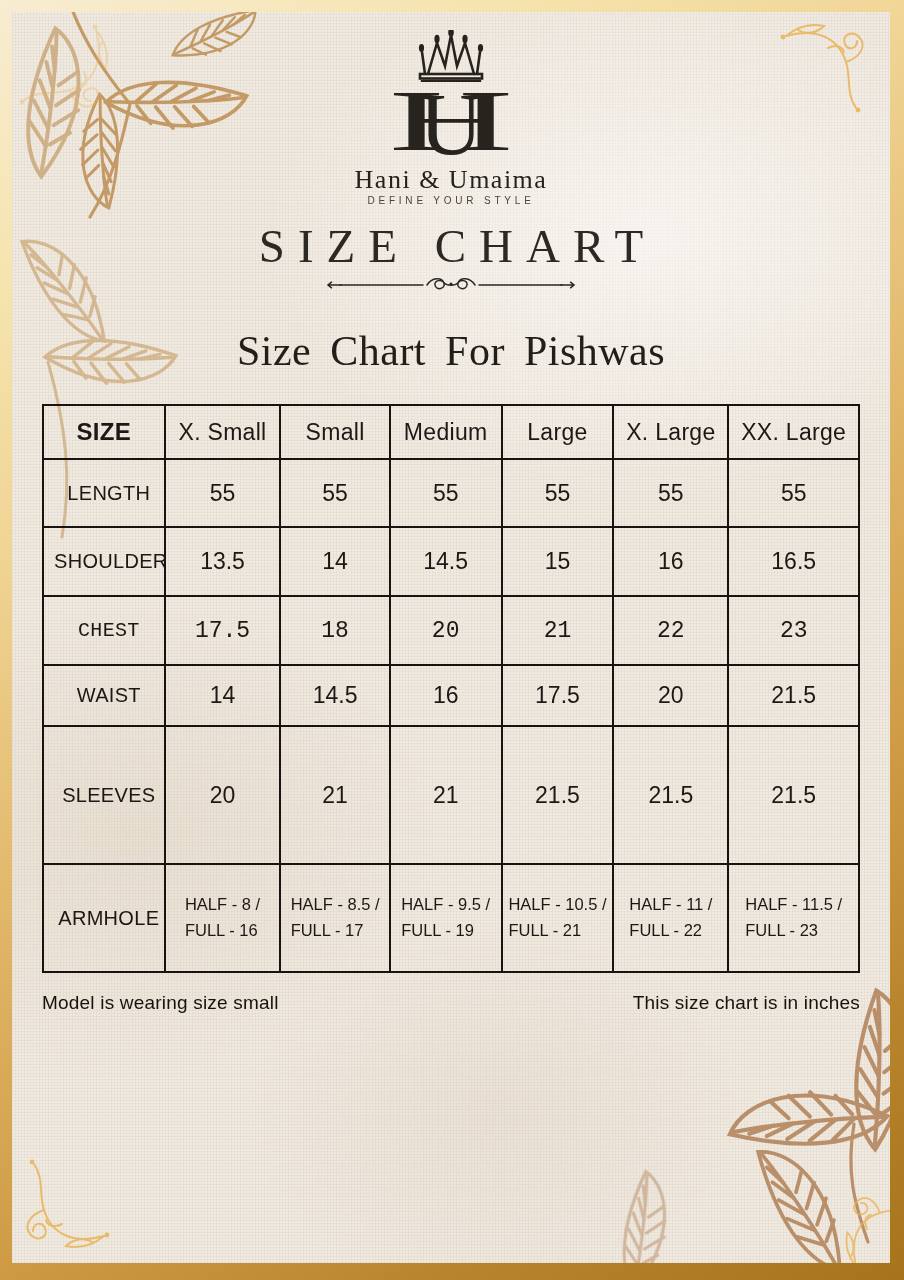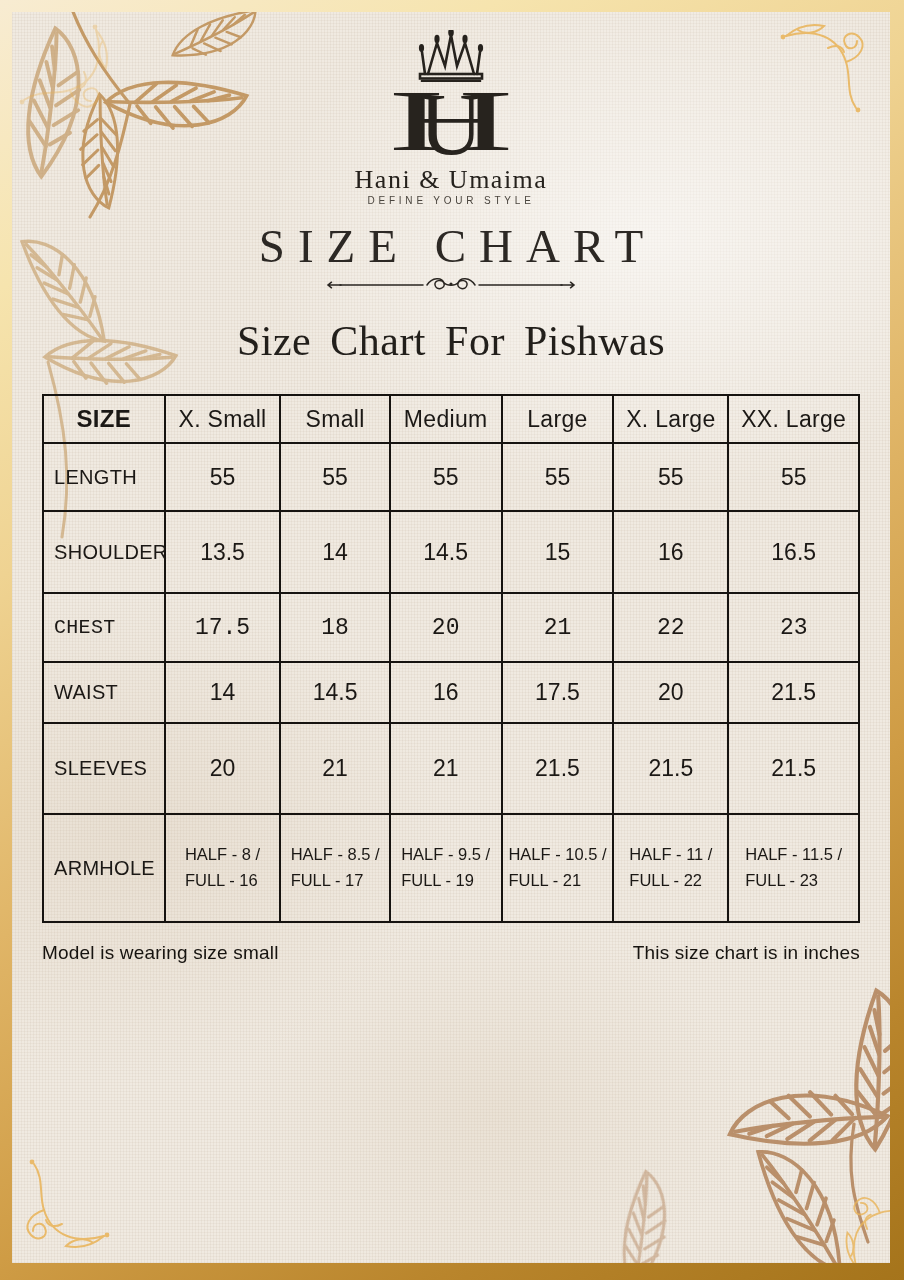--- a/index.html
+++ b/index.html
@@ -52,50 +52,50 @@
 
   
   .title{
     margin-top:14px;
     font-family:"Liberation Serif",serif;
     font-size:47px;line-height:50px;color:#2c2824;
     letter-spacing:13px;padding-left:13px; 
   }
   .title-ornament{display:block;margin-top:3px;}
   .subtitle{
-    margin-top:21px;
+    margin-top:31px;
     font-family:"Liberation Serif",serif;
     font-size:42px;line-height:48px;color:#221f1b;
     word-spacing:8px;letter-spacing:.5px;
   }
 
   
   .size-table{
     margin-top:29px;
     width:818px;
     border-collapse:collapse;
     table-layout:fixed;
     color:#1b1815;
   }
   .size-table th,.size-table td{
     border:2px solid #161310;
     text-align:center;vertical-align:middle;
     padding:0;
   }
-  .size-table thead tr{height:48px;padding-left:32px;}
+  .size-table thead tr{height:54px;padding-left:32px;}
   .size-table thead th{font-size:23px;font-weight:500;letter-spacing:.3px;}
   .size-table thead th:first-child{font-size:24px;font-weight:600;}
   .size-table tbody tr:nth-child(1){height:68px;}
-  .size-table tbody tr:nth-child(2){height:82px;}
+  .size-table tbody tr:nth-child(2){height:69px;}
   .size-table tbody tr:nth-child(3){height:69px;font-family:Liberation Mono, monospace;}
   .size-table tbody tr:nth-child(4){height:61px;}
-  .size-table tbody tr:nth-child(5){height:91px;}
+  .size-table tbody tr:nth-child(5){height:138px;}
   .size-table tbody tr:nth-child(6){height:108px;}
   .size-table tbody th{
-    font-size:20px;font-weight:500;text-align:left;padding-left:10px;letter-spacing:.3px;
+    font-size:20px;font-weight:500;text-align:center;padding-left:10px;letter-spacing:.3px;
   }
   .size-table td{font-size:23px;font-weight:400;}
   .cell-text{display:inline-block;white-space:pre-line;text-align:left;}
   .size-table tbody tr:nth-child(6) td{font-size:16.5px;line-height:1.55;}
 
   
   .notes{
     width:818px;margin-top:19px;
     display:flex;justify-content:space-between;
     font-size:19px;font-weight:500;color:#16130f;letter-spacing:.2px;gap:36px;

